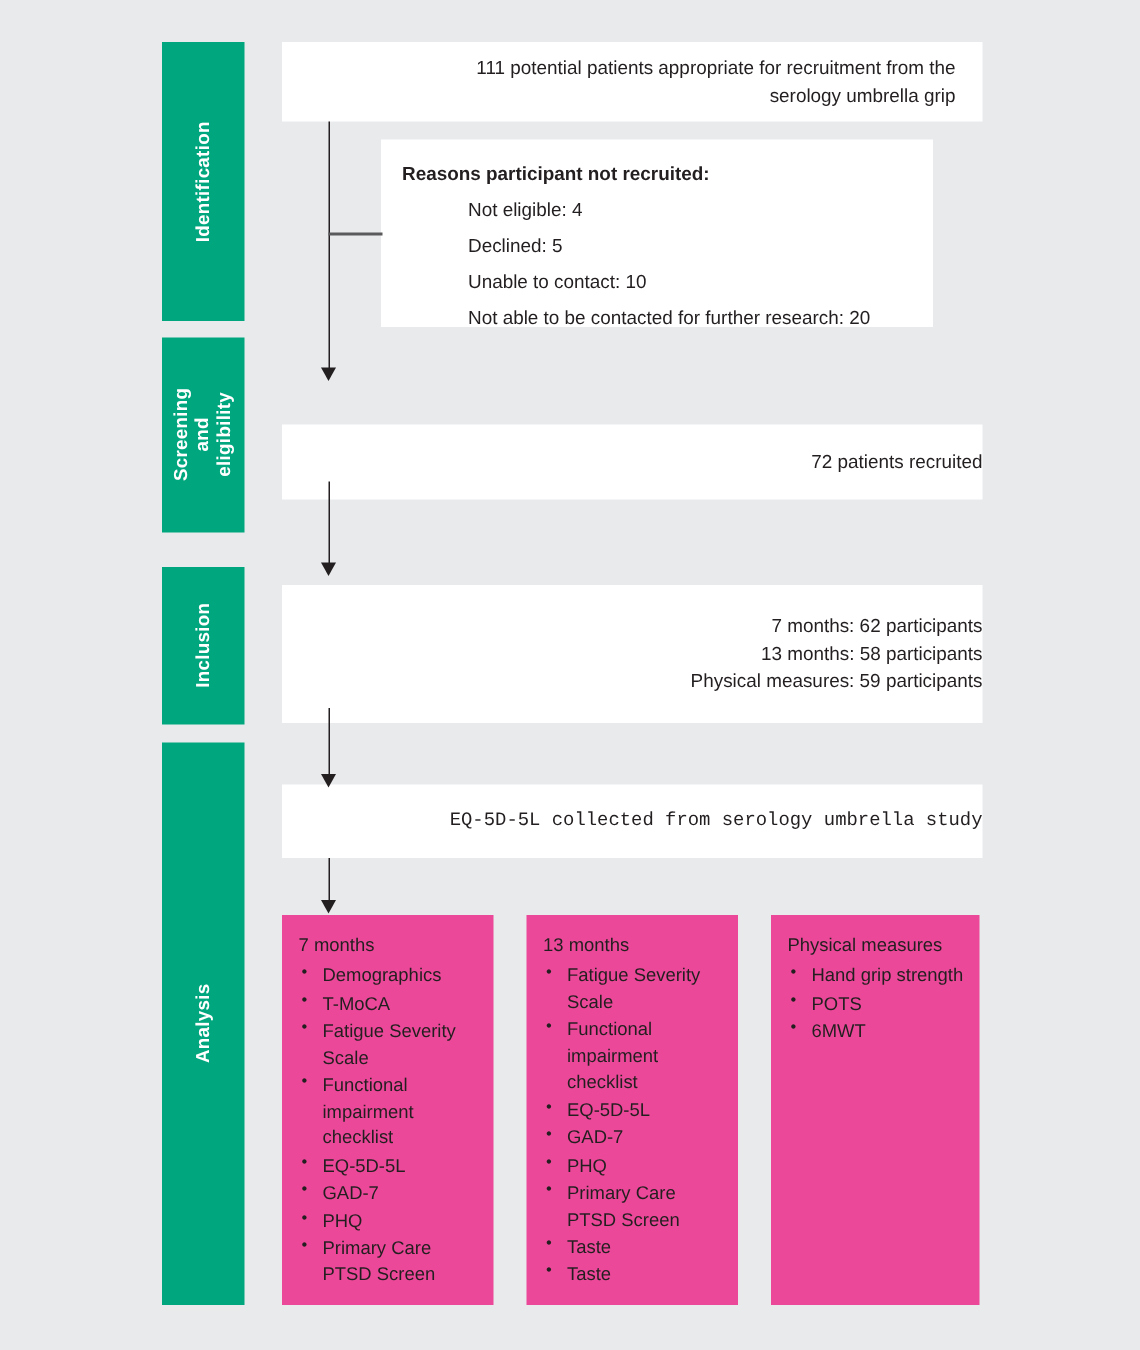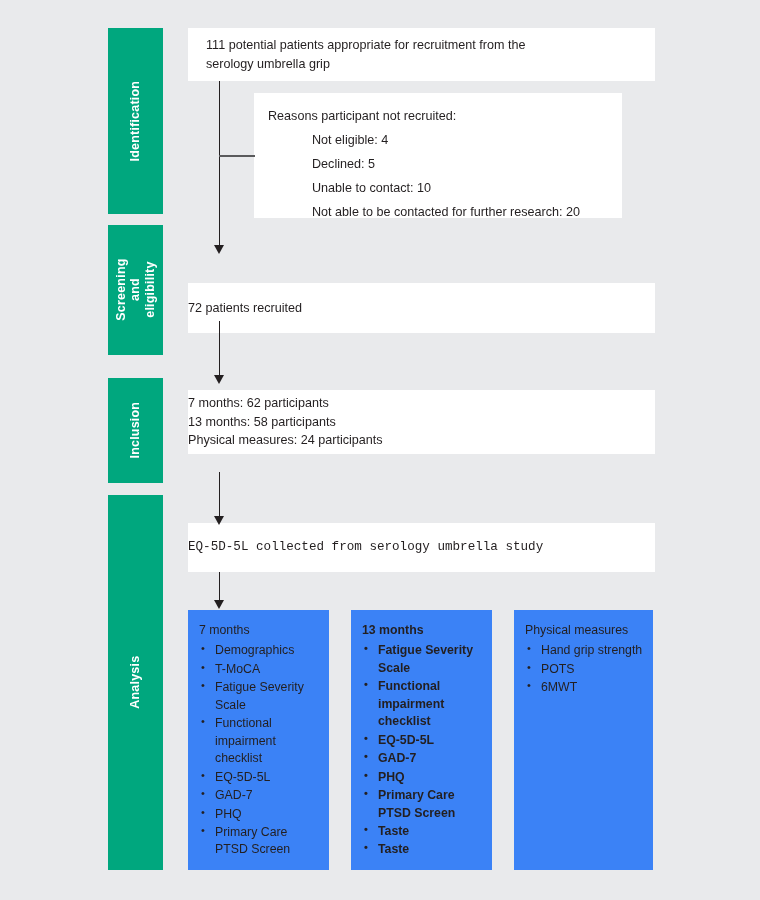--- a/index.html
+++ b/index.html
@@ -51,67 +51,67 @@
 
   
   .box {
     position: absolute;
     background: #ffffff;
     box-sizing: border-box;
   }
   .box-centered {
     display: flex;
     flex-direction: column;
-    align-items: flex-start;
+    align-items: flex-end;
     justify-content: center;
     text-align: center;
     font-size: 12.6px;
     line-height: 1.5;
   }
   .box-centered .line { display: block; }
 
   #box-potential {
     left: 188px; top: 28px; width: 467px; height: 53px;
     padding: 0 18px;
   }
   #box-reasons {
     left: 254px; top: 93px; width: 368px; height: 125px;
     padding: 12px 14px 10px 14px;
     font-size: 12.6px;
     line-height: 1.9;
   }
   #box-reasons .reasons-title {
-    font-weight: normal;
+    font-weight: bold;
     display: block;
   }
   #box-reasons .reason-item { display: block; margin-left: 44px; }
 
   #box-recruited {
     left: 188px; top: 271px; width: 467px; height: 50px; margin-top: 12px;
   }
   #box-inclusion {
-    left: 188px; top: 390px; width: 467px; height: 64px;
+    left: 188px; top: 390px; width: 467px; height: 92px;
   }
   #box-eq5d {
     left: 188px; top: 523px; width: 467px; height: 49px; font-family: Liberation Mono, monospace;
   }
 
   
   .analysis-col {
     position: absolute;
     top: 610px;
     height: 260px;
-    background: #3b82f6;
+    background: #ec4899;
     box-sizing: border-box;
     padding: 12px 8px 8px 11px;
     font-size: 12.3px;
     line-height: 1.42;
   }
   #col-7months  { left: 188px; width: 141px; }
-  #col-13months { left: 351px; width: 141px; font-weight: bold; }
+  #col-13months { left: 351px; width: 141px; }
   #col-physical { left: 514px; width: 139px; }
 
   .col-title {
     display: block;
     margin-bottom: 3px;
   }
   .col-list {
     list-style: none;
     margin: 0;
     padding: 0;
@@ -200,21 +200,21 @@
     <span class="reason-item">Not able to be contacted for further research: 20</span>
   </div>
 
   <div class="box box-centered" id="box-recruited">
     <span class="line">72 patients recruited</span>
   </div>
 
   <div class="box box-centered" id="box-inclusion">
     <span class="line">7 months: 62 participants</span>
     <span class="line">13 months: 58 participants</span>
-    <span class="line">Physical measures: 24 participants</span>
+    <span class="line">Physical measures: 59 participants</span>
   </div>
 
   <div class="box box-centered" id="box-eq5d">
     <span class="line">EQ-5D-5L collected from serology umbrella study</span>
   </div>
 
   <div class="analysis-col" id="col-7months">
     <span class="col-title">7 months</span>
     <ul class="col-list">
       <li>Demographics</li>

